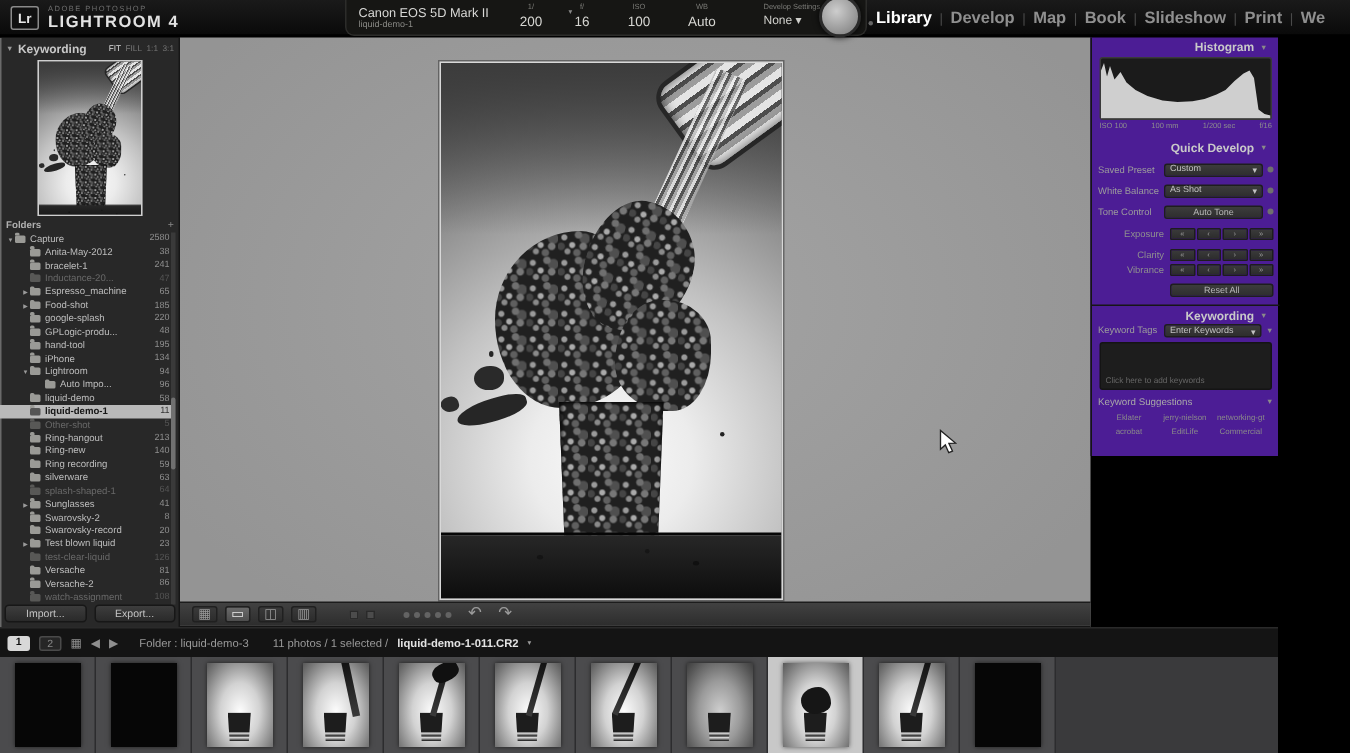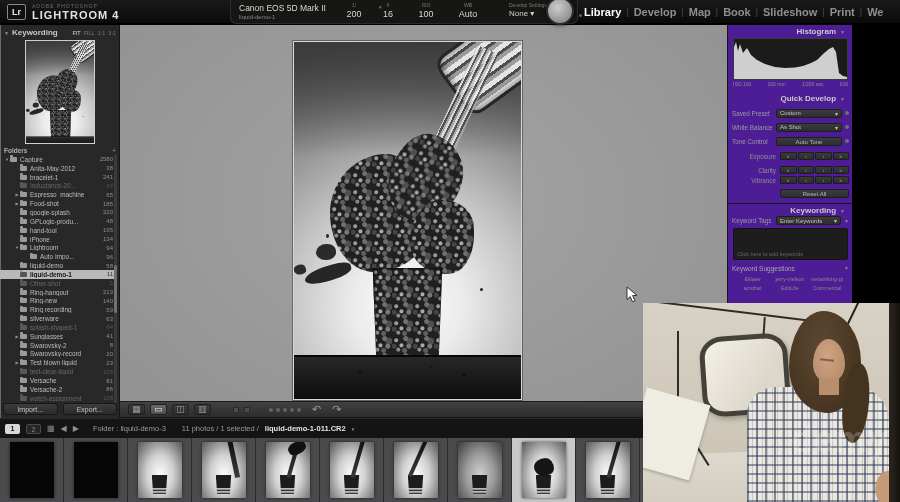--- a/index.html
+++ b/index.html
@@ -657,38 +657,18 @@
         <div class="th lit s1">
           <span class="gl"></span>
           <span class="st"></span>
         </div>
       </div>
       <div class="fs-cell">
         <div class="th"></div>
       </div>
     </div>
 
-  <div id="webcam" class="abs">
-    <div id="wc-floor" class="wc"></div>
-    <div id="wc-boom" class="wc"></div>
-    <div id="wc-stand1" class="wc"></div>
-    <div id="wc-stand1l" class="wc"></div>
-    <div id="wc-stand1r" class="wc"></div>
-    <div id="wc-stand2" class="wc"></div>
-    <div id="wc-pole" class="wc"></div>
-    <div id="wc-reflector" class="wc"></div>
-    <div id="wc-card" class="wc"></div>
-    <div id="wc-shirt" class="wc"></div>
-    <div id="wc-hair" class="wc"></div>
-    <div id="wc-hair2" class="wc"></div>
-    <div id="wc-face" class="wc"></div>
-    <div id="wc-brow" class="wc"></div>
-    <div id="wc-neck" class="wc"></div>
-    <div id="wc-hand" class="wc"></div>
-    <div id="wc-strip" class="wc"></div>
-    <div id="wc-watermark" class="wc">demy</div>
-  </div>
 
   <svg id="cursor" class="abs" width="13" height="17" viewBox="0 0 13 17">
     <path d="M1,1 L1,13.5 L4.2,10.6 L6.5,15.8 L9,14.7 L6.6,9.6 L11,9.4 Z" fill="#fff" stroke="#222" stroke-width="0.9"></path>
   </svg>
 
 </div>
 
 </body></html>

